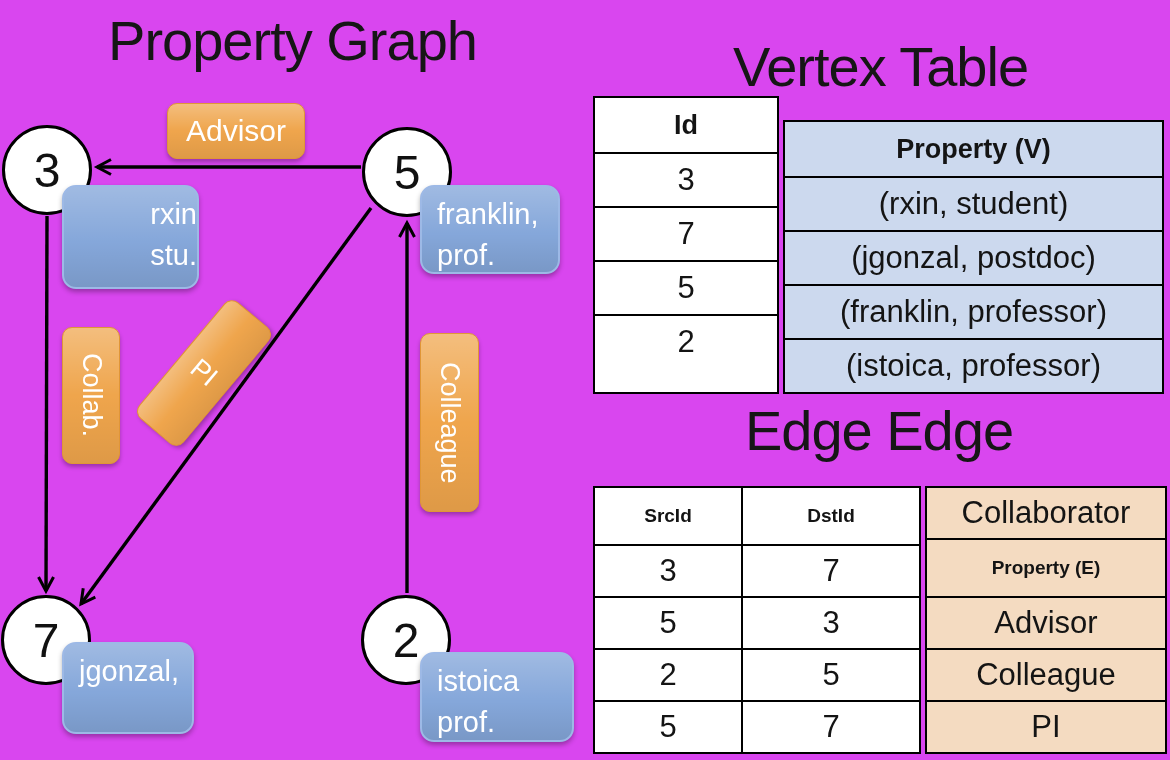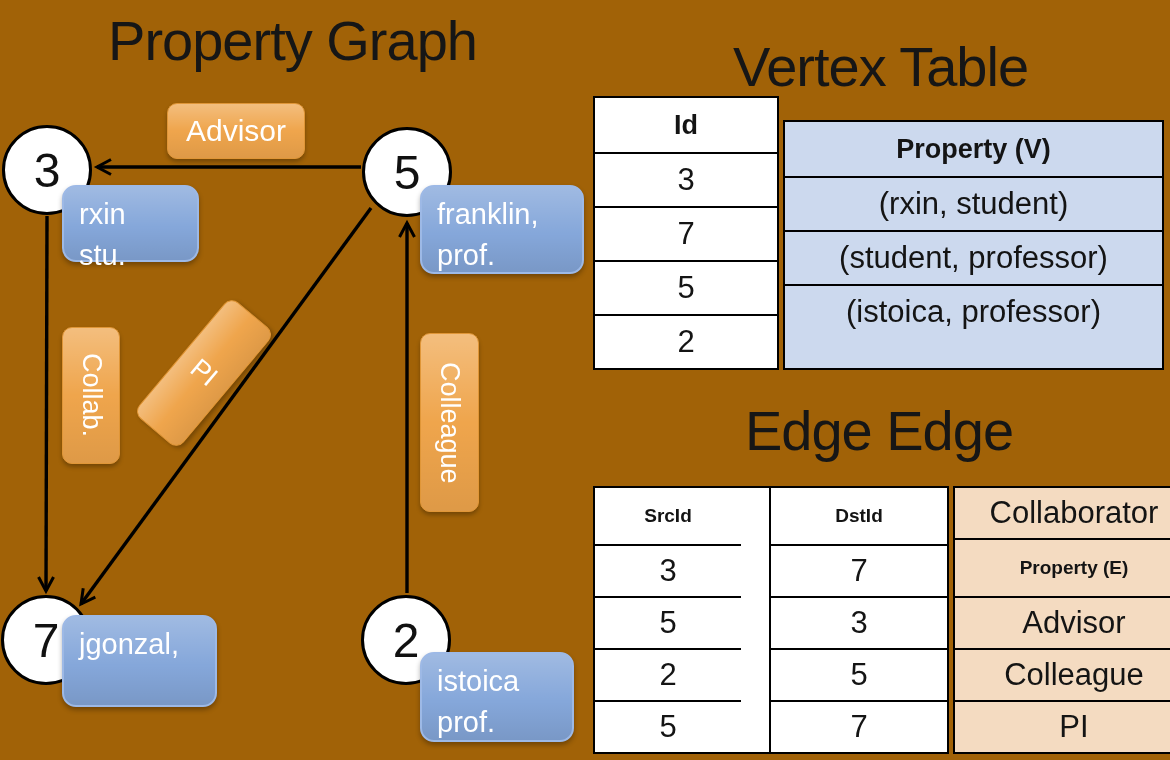--- a/index.html
+++ b/index.html
@@ -1,16 +1,16 @@
 <!DOCTYPE html>
 <html><head>
 <meta charset="utf-8">
 <style>
   html,body{margin:0;padding:0;background:#fff;}
-  #stage{position:relative;width:1170px;height:760px;background:#a16207;overflow:hidden;
+  #stage{position:relative;width:1170px;height:760px;background:#d946ef;overflow:hidden;
          font-family:"Liberation Sans",sans-serif;color:#111;}
 
   
   .title{position:absolute;font-size:56px;font-weight:300;letter-spacing:-1px;
          text-align:center;white-space:nowrap;color:#161616;}
   #t-graph{left:0;top:8px;width:585px;}
   #t-vertex{left:593px;top:14px;width:575px;margin-top:20px;}
   #t-edge{left:593px;top:398px;width:572px;}
 
   
@@ -29,42 +29,42 @@
   .collab{left:62px;top:327px;width:56px;height:135px;font-size:27px;}
   .colleague{left:420px;top:333px;width:57px;height:177px;font-size:27px;}
   .pi{left:128px;top:344px;width:150px;height:56px;font-size:27px;transform:rotate(-50deg);}
   .vtext{writing-mode:vertical-rl;}
 
   .pbox{position:absolute;z-index:4;box-sizing:border-box;background-color:var(--blue);
         background-image:linear-gradient(180deg,rgba(255,255,255,.22),rgba(255,255,255,0) 55%,rgba(0,0,0,.09));
         border:2px solid #9db9e6;border-radius:14px;box-shadow:0 3px 5px rgba(0,0,0,.3);
         color:#fff;font-size:29px;line-height:41px;padding:7px 0 0 15px;
         display:flex;flex-direction:column;}
-  .p3{left:62px;top:185px;width:137px;height:77px;}
-  .p5{left:420px;top:185px;width:164px;height:89px;}
-  .p7{left:62px;top:615px;width:155px;height:92px;}
+  .p3{left:62px;top:185px;width:137px;height:104px;text-align:right;}
+  .p5{left:420px;top:185px;width:140px;height:89px;}
+  .p7{left:62px;top:642px;width:132px;height:92px;}
   .p2{left:420px;top:652px;width:154px;height:90px;}
 
   
   .tblwrap{position:absolute;display:flex;gap:4px;}
   #vtab{left:593px;top:96px;}
   #etab{left:593px;top:486px;}
   .tbox{border:2.5px solid #000;background:#fff;box-sizing:content-box;}
   .tcell{display:flex;align-items:center;justify-content:center;color:#141414;
          white-space:nowrap;text-align:right;}
   .tcell + .tcell{border-top:2.5px solid #000;}
   .th{font-weight:bold;}
   #vtab .tcell{height:52px;font-size:31px;}
   #vtab .th{height:54px;font-size:27px;}
   #etab .tcell{height:50px;font-size:31px;}
   #etab .th{height:56px;font-size:19px;}
   #vt-id{width:182px;}
   #vt-prop{width:377px;background:var(--vcell);margin-top:24px;}
   .ecols{display:flex;}
-  .ecol + .ecol{border-left:2.5px solid #000;margin-left:28px;}
+  .ecol + .ecol{border-left:2.5px solid #000;}
   #et-src{width:146px;}
   #et-dst{width:176px;}
   #et-prop{width:238px;background:var(--ecell);}
 </style>
 </head>
 <body>
 
 <div id="stage" style="--orange: #efa54c; --blue: #85a7da; --vcell: #ccd9ee; --ecell: #f4dbc1;">
 
   <div class="title" id="t-graph">Property Graph</div>
@@ -129,21 +129,22 @@
     <div class="tbox" id="vt-id">
       <div class="tcell th">Id</div>
     <div class="tcell">3</div>
         <div class="tcell">7</div>
         <div class="tcell">5</div>
         <div class="tcell">2</div>
       </div>
     <div class="tbox" id="vt-prop">
       <div class="tcell th">Property (V)</div>
     <div class="tcell">(rxin, student)</div>
-        <div class="tcell">(student, professor)</div>
+        <div class="tcell">(jgonzal, postdoc)</div>
+        <div class="tcell">(franklin, professor)</div>
         <div class="tcell">(istoica, professor)</div>
       </div>
   </div>
 
   <div class="tblwrap" id="etab">
     <div class="tbox ecols">
       <div class="ecol" id="et-src">
         <div class="tcell th">SrcId</div>
       <div class="tcell">3</div>
           <div class="tcell">5</div>

